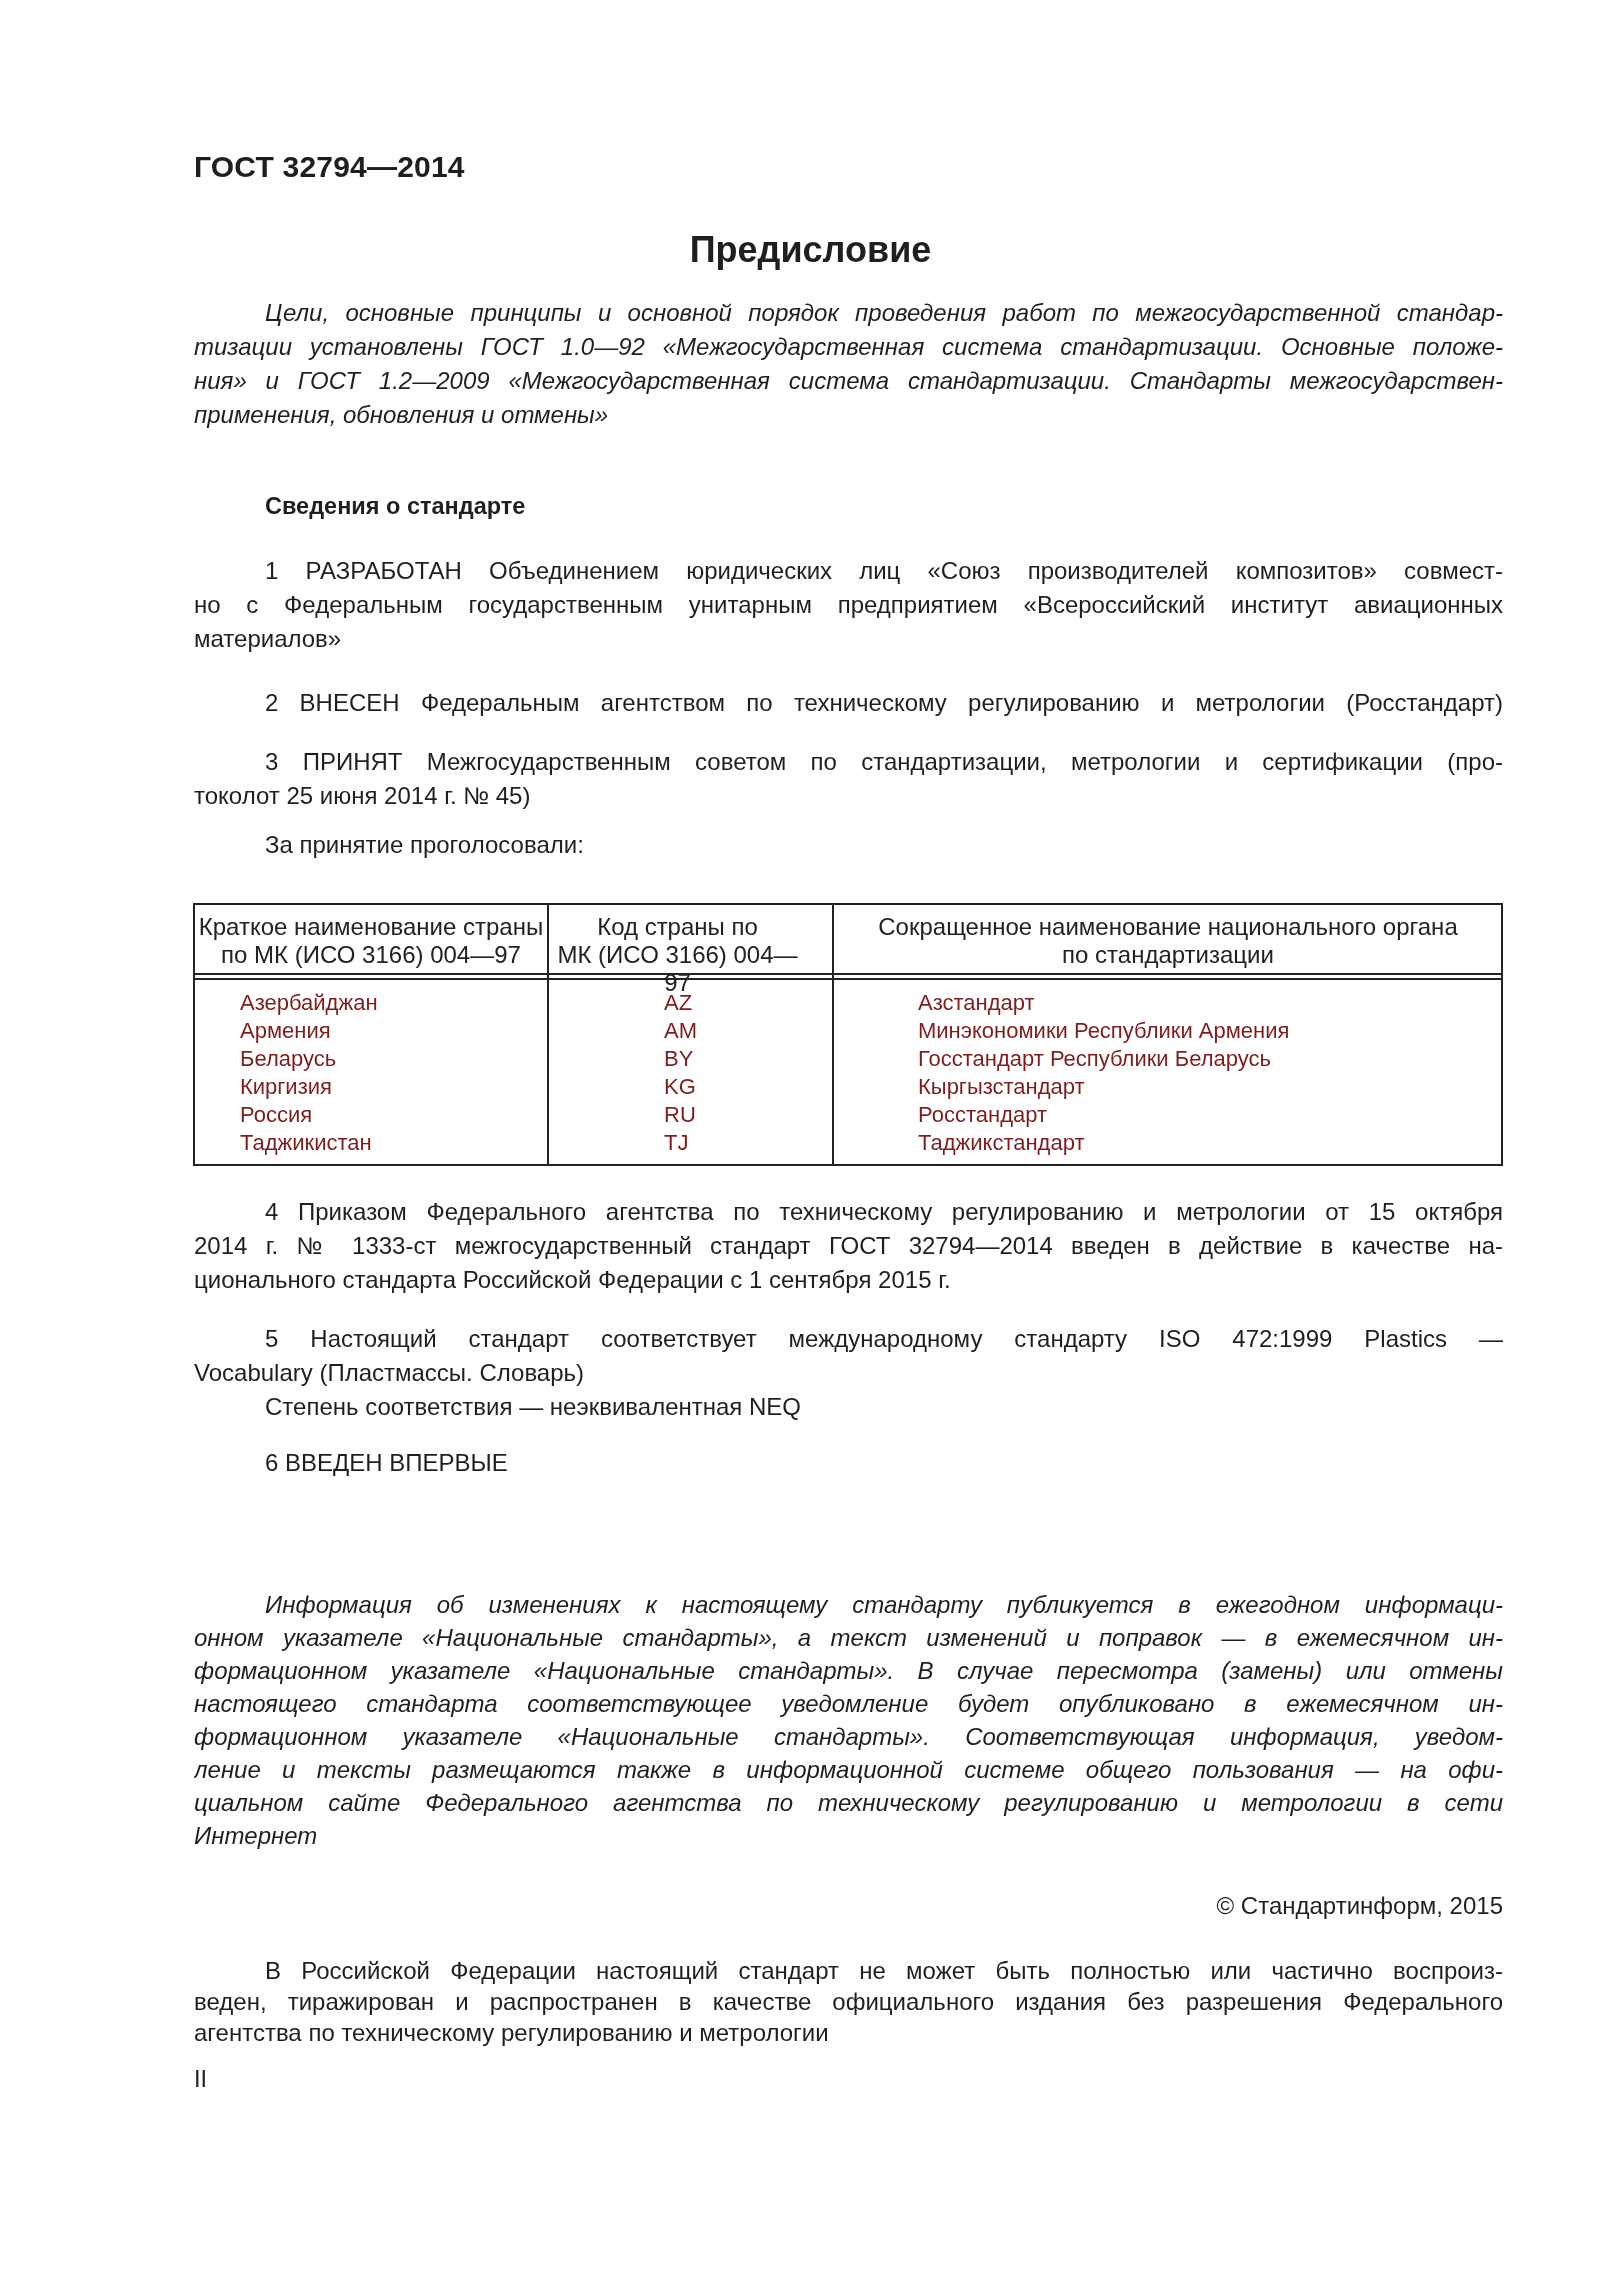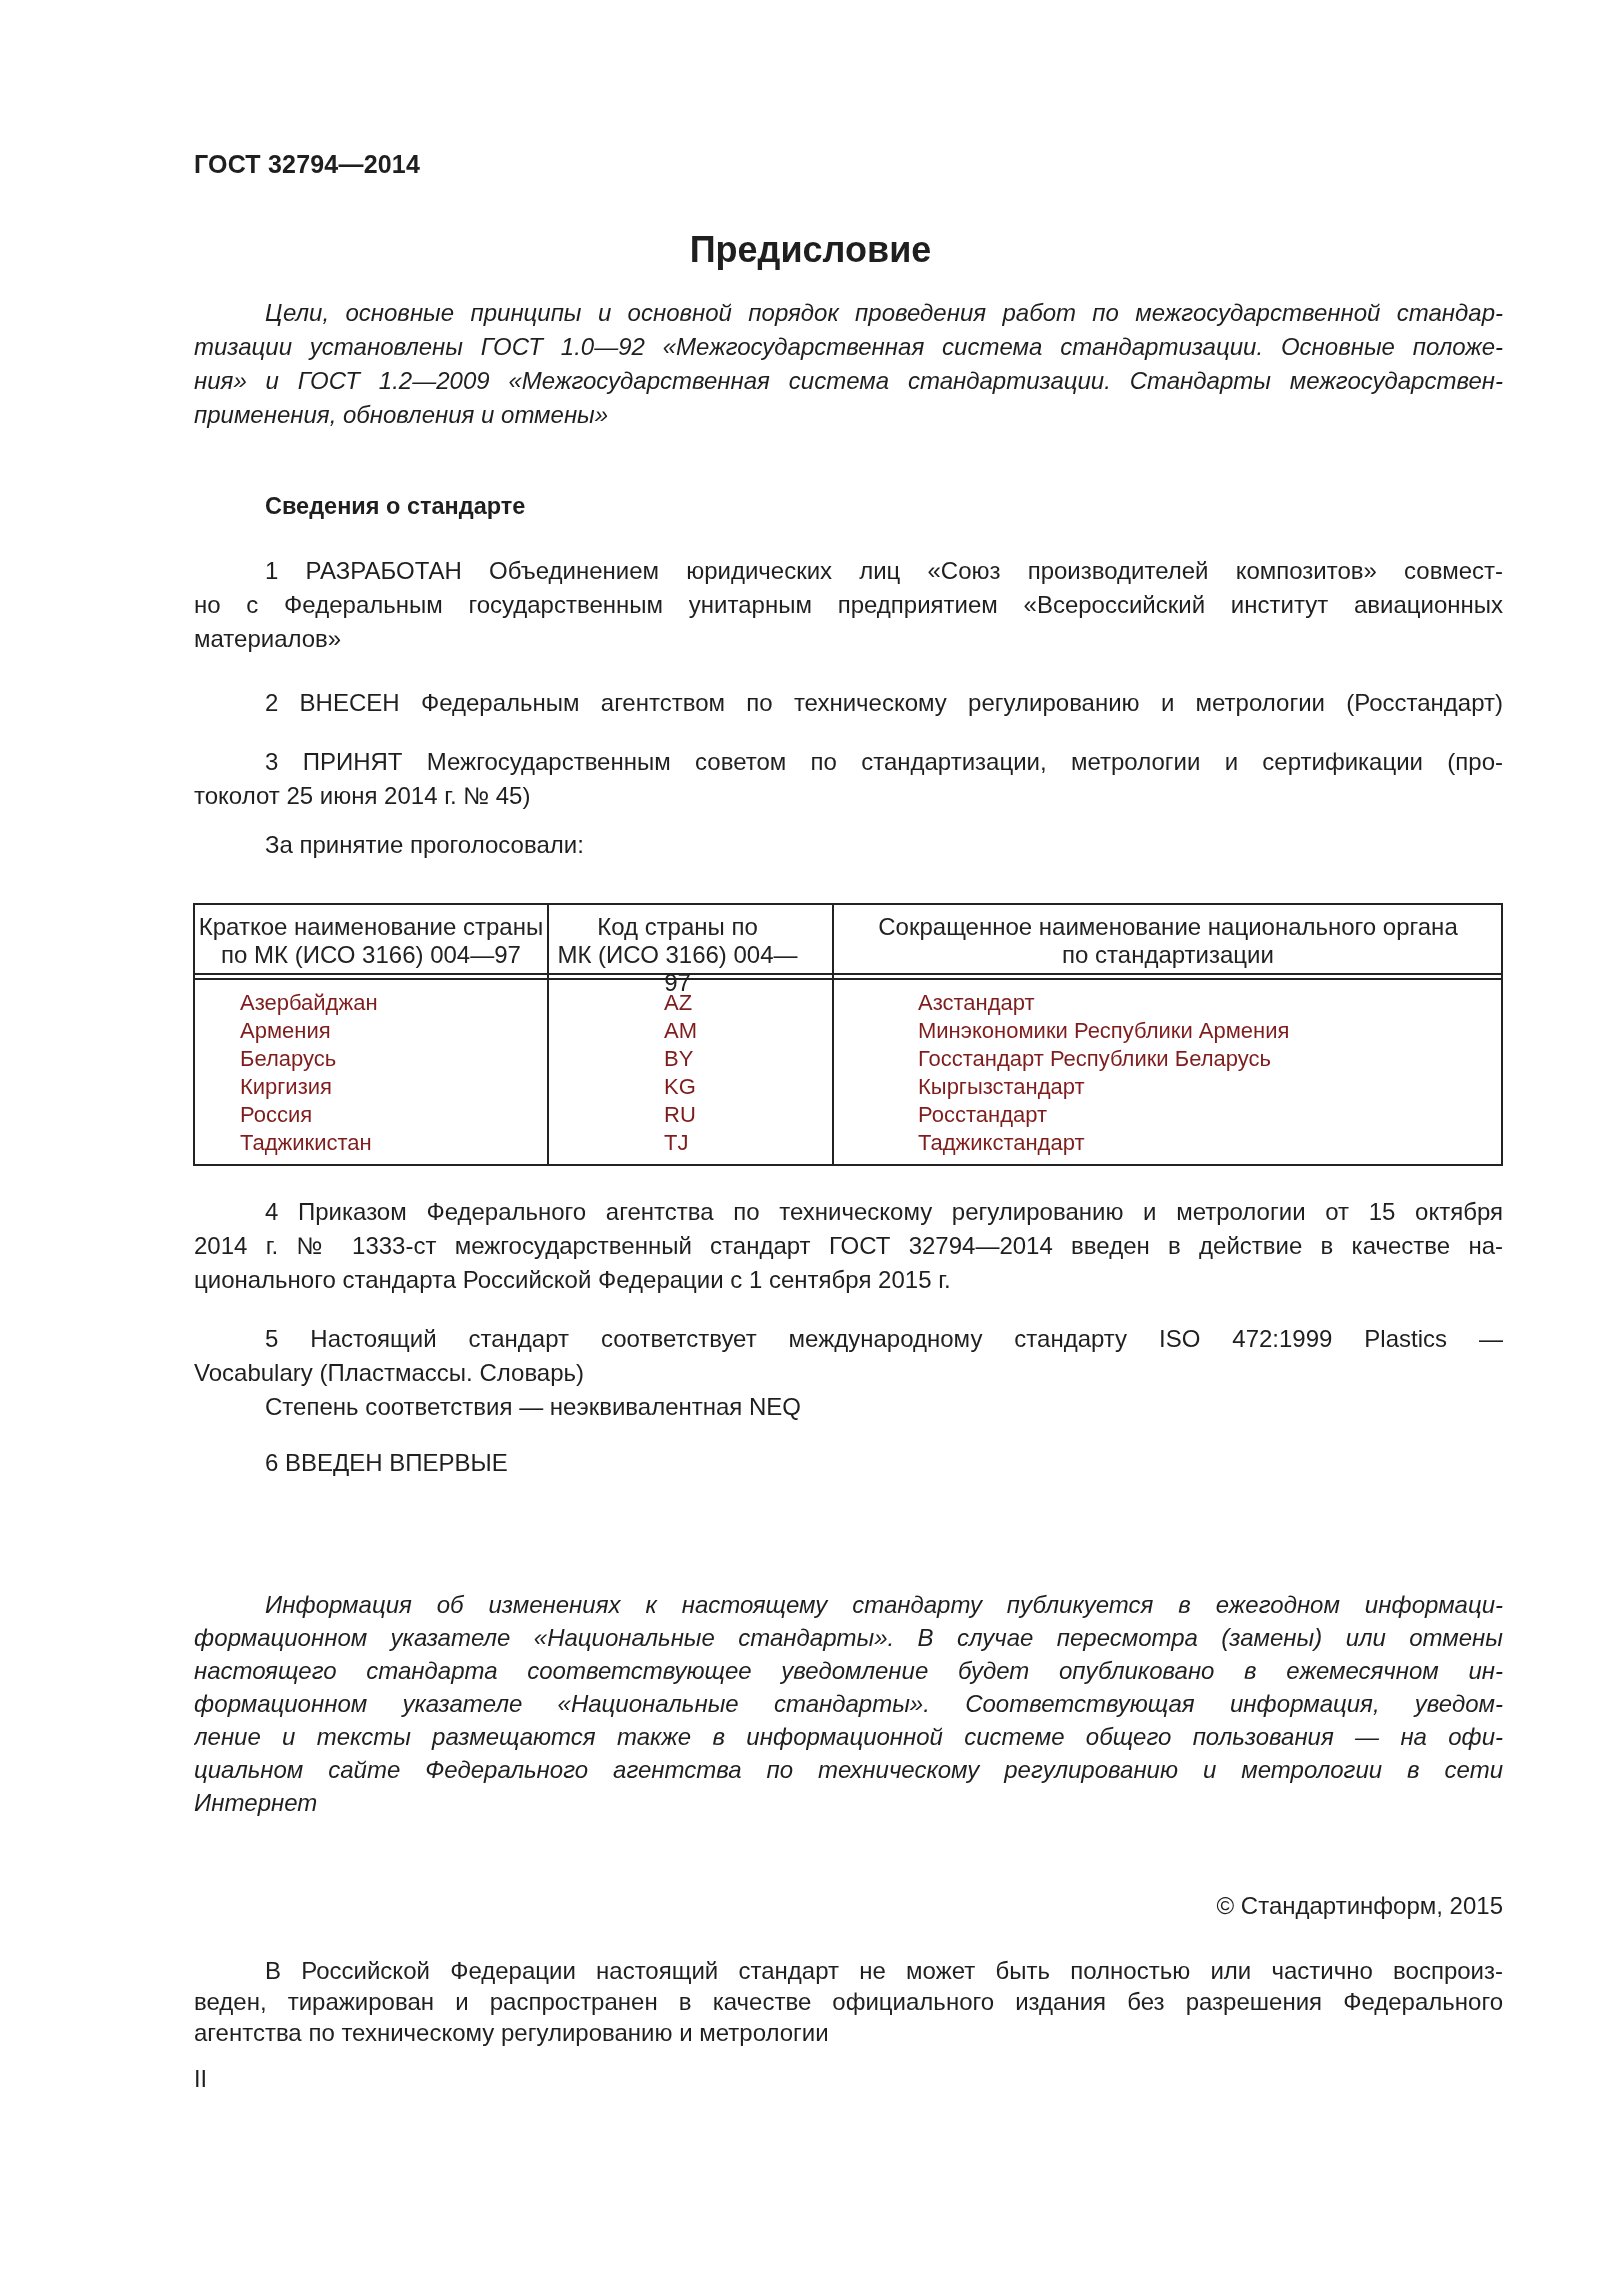--- a/index.html
+++ b/index.html
@@ -1,19 +1,19 @@
 <!DOCTYPE html>
 <html><head>
 <meta charset="utf-8">
 <style>
   html, body { margin: 0; padding: 0; background: #ffffff; }
   body { width: 1621px; height: 2293px; position: relative; overflow: hidden;
          font-family: "Liberation Sans", sans-serif; color: #1f1f1f; }
   .abs { position: absolute; }
-  .doc-code { left: 194px; top: 150px; font-size: 25px; font-weight: bold; letter-spacing: 0.2px; }
+  .doc-code { left: 194px; top: 150px; font-size: 30px; font-weight: bold; letter-spacing: 0.2px; }
   .title { left: 0; width: 1621px; top: 229px; text-align: center; font-size: 36px; font-weight: bold; }
   .line { display: block; text-align: justify; text-align-last: justify; white-space: nowrap; }
   .line.end { text-align-last: left; }
   .line.first { padding-left: 71px; }
   .subhead { left: 265px; top: 493px; font-size: 23.5px; font-weight: bold; }
   .block { position: absolute; left: 194px; width: 1309px; font-size: 24px; line-height: 34px; }
   .block .line { overflow: hidden; }
   .italic { font-style: italic; line-height: 33px; }
   
   .tbl { position: absolute; left: 193px; top: 903px; width: 1310px; height: 263px;
@@ -115,20 +115,21 @@
   <span class="line end">Vocabulary (Пластмассы. Словарь)</span>
   <span class="line first end">Степень соответствия — неэквивалентная NEQ</span>
 </div>
 
 <div class="block" style="top:1446px;">
   <span class="line first end">6 ВВЕДЕН ВПЕРВЫЕ</span>
 </div>
 
 <div class="block italic" style="top:1588px;">
   <span class="line first">Информация об изменениях к настоящему стандарту публикуется в ежегодном информаци-</span>
+  <span class="line">онном указателе «Национальные стандарты», а текст изменений и поправок — в ежемесячном ин-</span>
   <span class="line">формационном указателе «Национальные стандарты». В случае пересмотра (замены) или отмены</span>
   <span class="line">настоящего стандарта соответствующее уведомление будет опубликовано в ежемесячном ин-</span>
   <span class="line">формационном указателе «Национальные стандарты». Соответствующая информация, уведом-</span>
   <span class="line">ление и тексты размещаются также в информационной системе общего пользования — на офи-</span>
   <span class="line">циальном сайте Федерального агентства по техническому регулированию и метрологии в сети</span>
   <span class="line end">Интернет</span>
 </div>
 
 <div class="abs copyright">© Стандартинформ, 2015</div>
 

